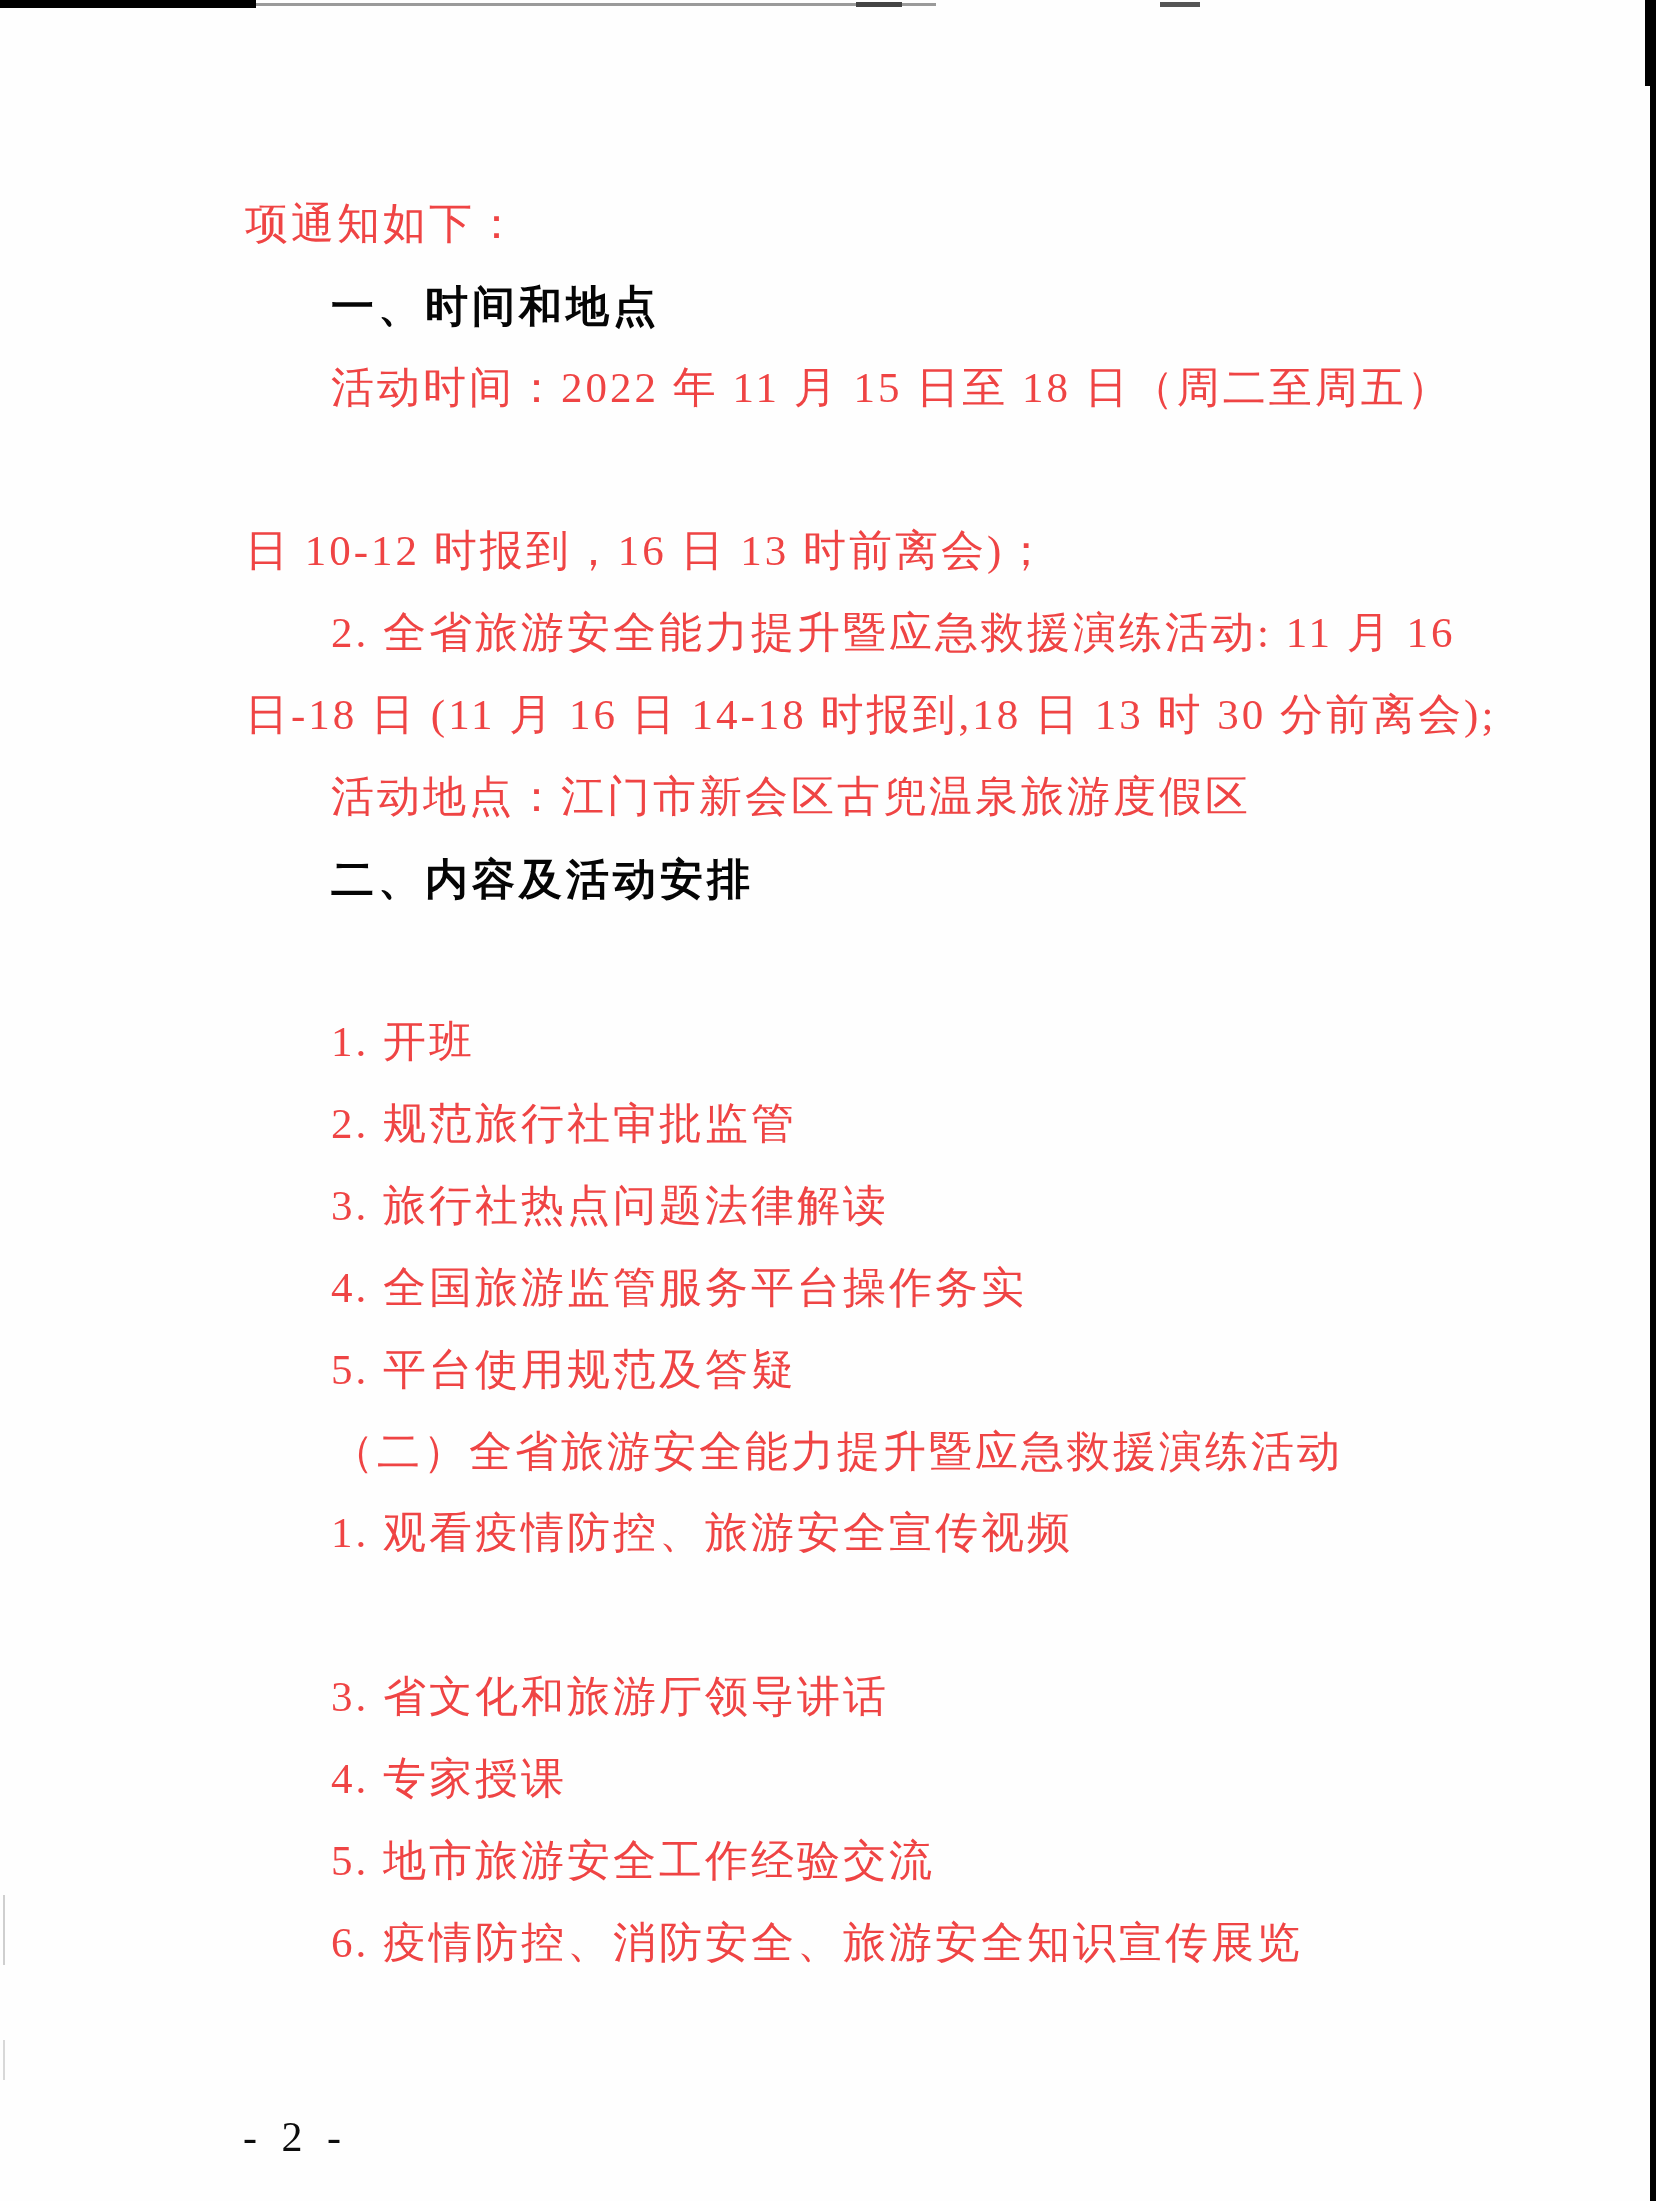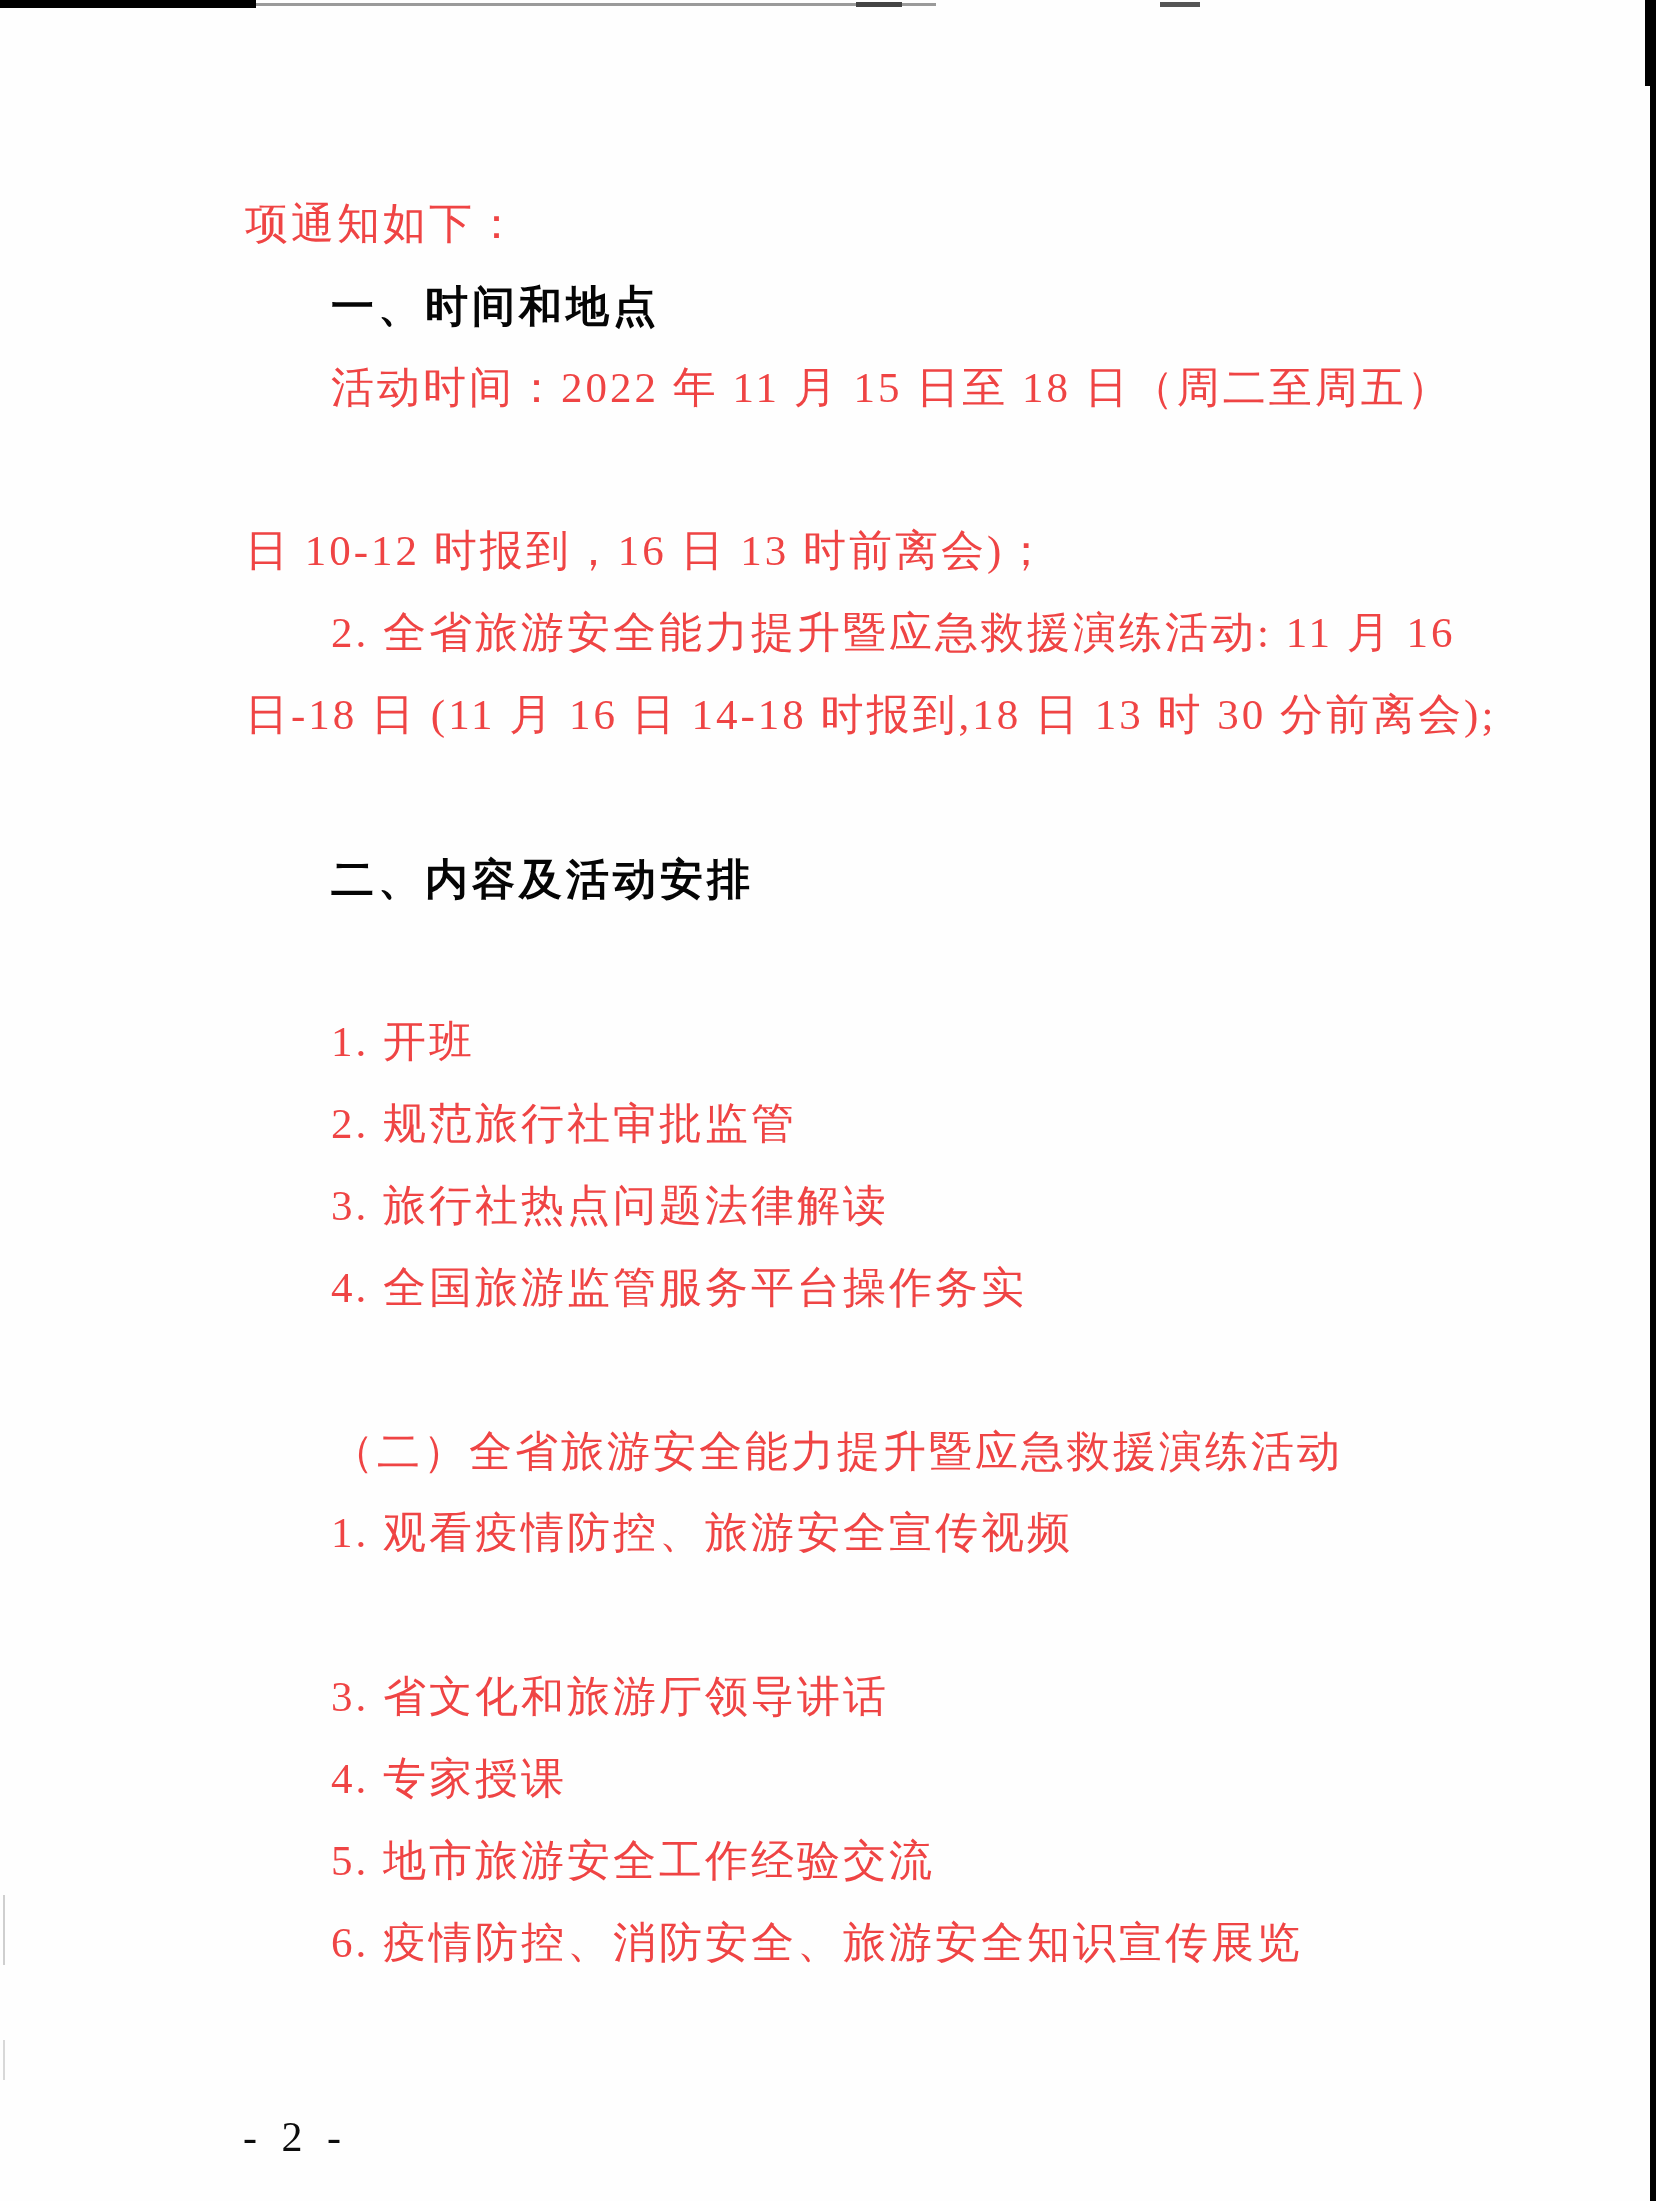--- a/index.html
+++ b/index.html
@@ -64,27 +64,29 @@
   <div class="art art-left-faint"></div>
   <div class="art art-left-faint2"></div>
 
   <div class="ln m0" style="top:183px">项通知如下：</div>
 
   <div class="ln m2 hd" style="top:265px">一、时间和地点</div>
   <div class="ln m2" style="top:347px">活动时间：2022 年 11 月 15 日至 18 日（周二至周五）</div>
   <div class="ln m0" style="top:510px">日 10-12 时报到，16 日 13 时前离会)；</div>
   <div class="ln m2" style="top:592px">2. 全省旅游安全能力提升暨应急救援演练活动: 11 月 16</div>
   <div class="ln m0" style="top:674px">日-18 日 (11 月 16 日 14-18 时报到,18 日 13 时 30 分前离会);</div>
+  <div class="ln m2" style="top:756px">活动地点：江门市新会区古兜温泉旅游度假区</div>
 
   <div class="ln m2 hd" style="top:838px">二、内容及活动安排</div>
 
   <div class="ln m2" style="top:1001px">1. 开班</div>
   <div class="ln m2" style="top:1083px">2. 规范旅行社审批监管</div>
   <div class="ln m2" style="top:1165px">3. 旅行社热点问题法律解读</div>
   <div class="ln m2" style="top:1247px">4. 全国旅游监管服务平台操作务实</div>
+  <div class="ln m2" style="top:1329px">5. 平台使用规范及答疑</div>
 
   <div class="ln m2" style="top:1411px">（二）全省旅游安全能力提升暨应急救援演练活动</div>
   <div class="ln m2" style="top:1492px">1. 观看疫情防控、旅游安全宣传视频</div>
   <div class="ln m2" style="top:1656px">3. 省文化和旅游厅领导讲话</div>
   <div class="ln m2" style="top:1738px">4. 专家授课</div>
   <div class="ln m2" style="top:1820px">5. 地市旅游安全工作经验交流</div>
   <div class="ln m2" style="top:1902px">6. 疫情防控、消防安全、旅游安全知识宣传展览</div>
 
   <div class="pagenum">- 2 -</div>
 </div>

